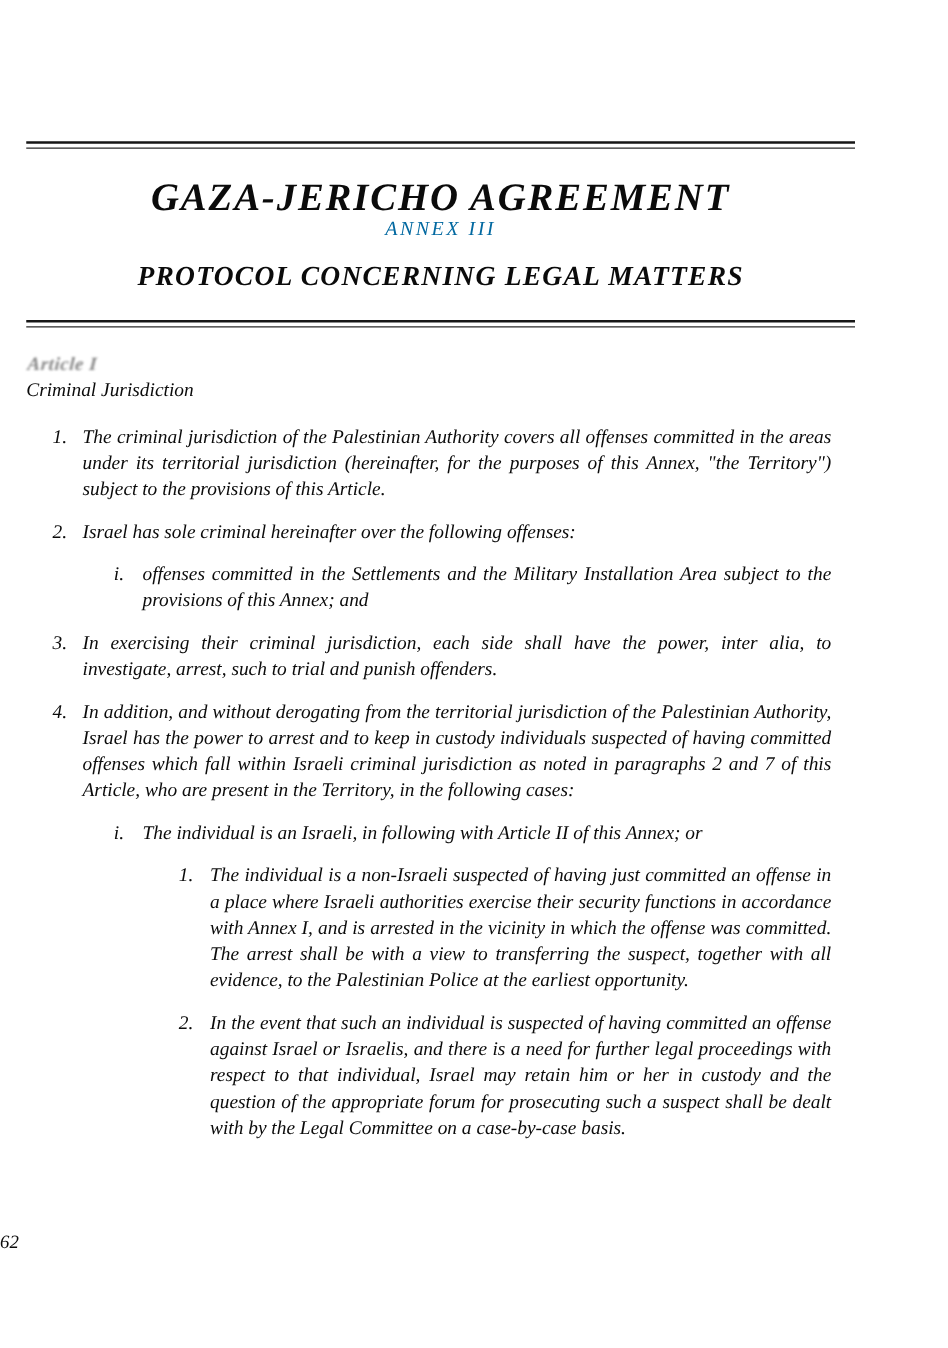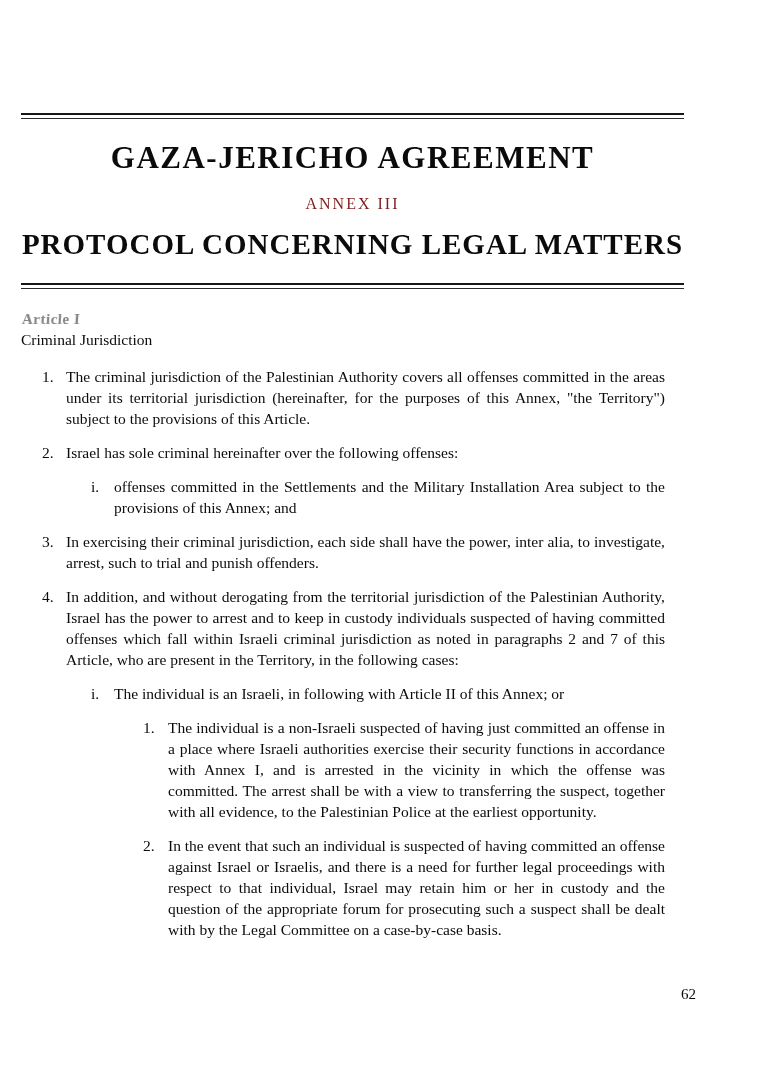--- a/index.html
+++ b/index.html
@@ -13,20 +13,21 @@
     position: relative;
     overflow: hidden;
     font-family: "Liberation Serif", "DejaVu Serif", serif;
     color: #0b0b0b;
   }
   .page {
     position: absolute;
     inset: 0;
     padding: 0 74px 0 21px;
     box-sizing: border-box;
+    font-style: italic;
   }
   .rule {
     height: 3px;
     border-top: 2px solid #161616;
     border-bottom: 1px solid #2a2a2a;
     margin: 0;
   }
   .rule-top { margin-top: 113px; }
   .rule-mid { margin-top: 22px; }
 
@@ -35,27 +36,27 @@
     font-weight: bold;
     font-size: 31px;
     letter-spacing: 1.5px;
     margin-top: 22px;
     line-height: 1.1;
   }
   .annex {
     text-align: center;
     font-size: 16px;
     letter-spacing: 2px;
-    margin-top: 20px;
-    color: #7f1d1d;
+    margin-top: 0;
+    color: #0369a1;
   }
   .doc-heading {
     text-align: center;
     font-weight: bold;
-    font-size: 29px;
+    font-size: 22px;
     letter-spacing: 1px;
     margin-top: 15px;
   }
 
   .article-heading {
     margin-top: 22px;
     margin-left: 1px;
     font-size: 15px;
     color: #333;
     opacity: 0.6;
@@ -93,21 +94,21 @@
   .lvl2 { margin-left: 70px; }
   .lvl2 .marker { width: 23px; }
   .lvl3 { margin-left: 122px; }
   .lvl3 .marker { width: 25px; }
 
   .page-number {
     position: absolute;
     left: 0;
     right: 62px;
     top: 986px;
-    text-align: right;
+    text-align: left;
     font-size: 15px;
   }
 </style>
 </head>
 <body>
 
 <div class="page">
 
   <div class="rule rule-top"></div>
 

